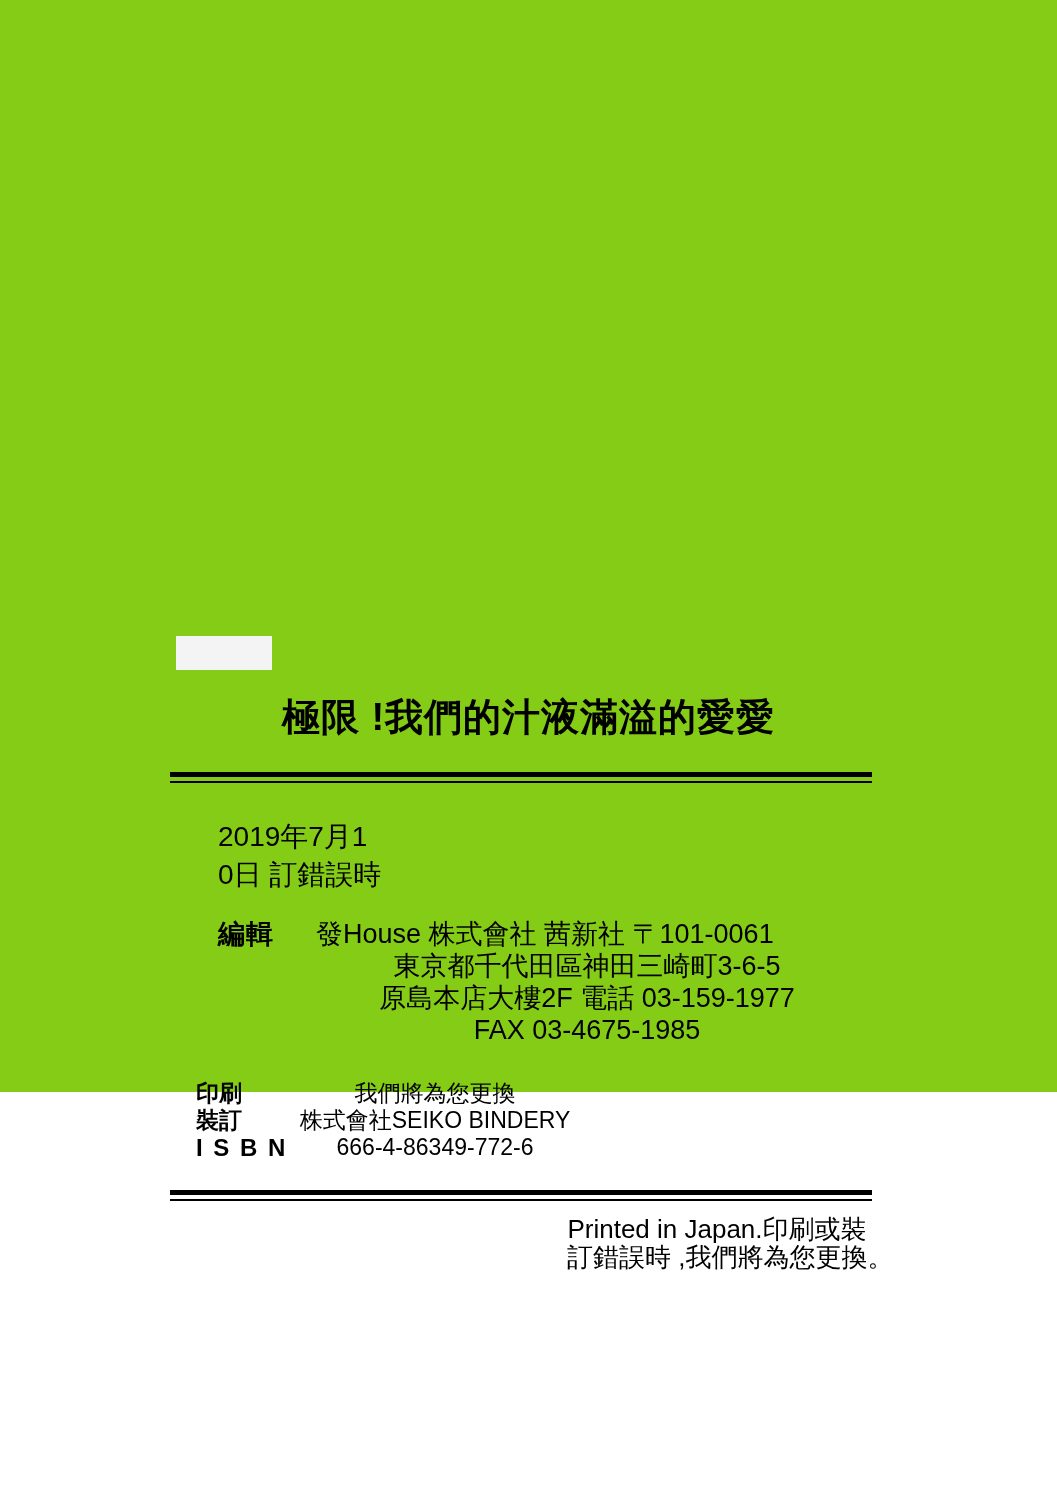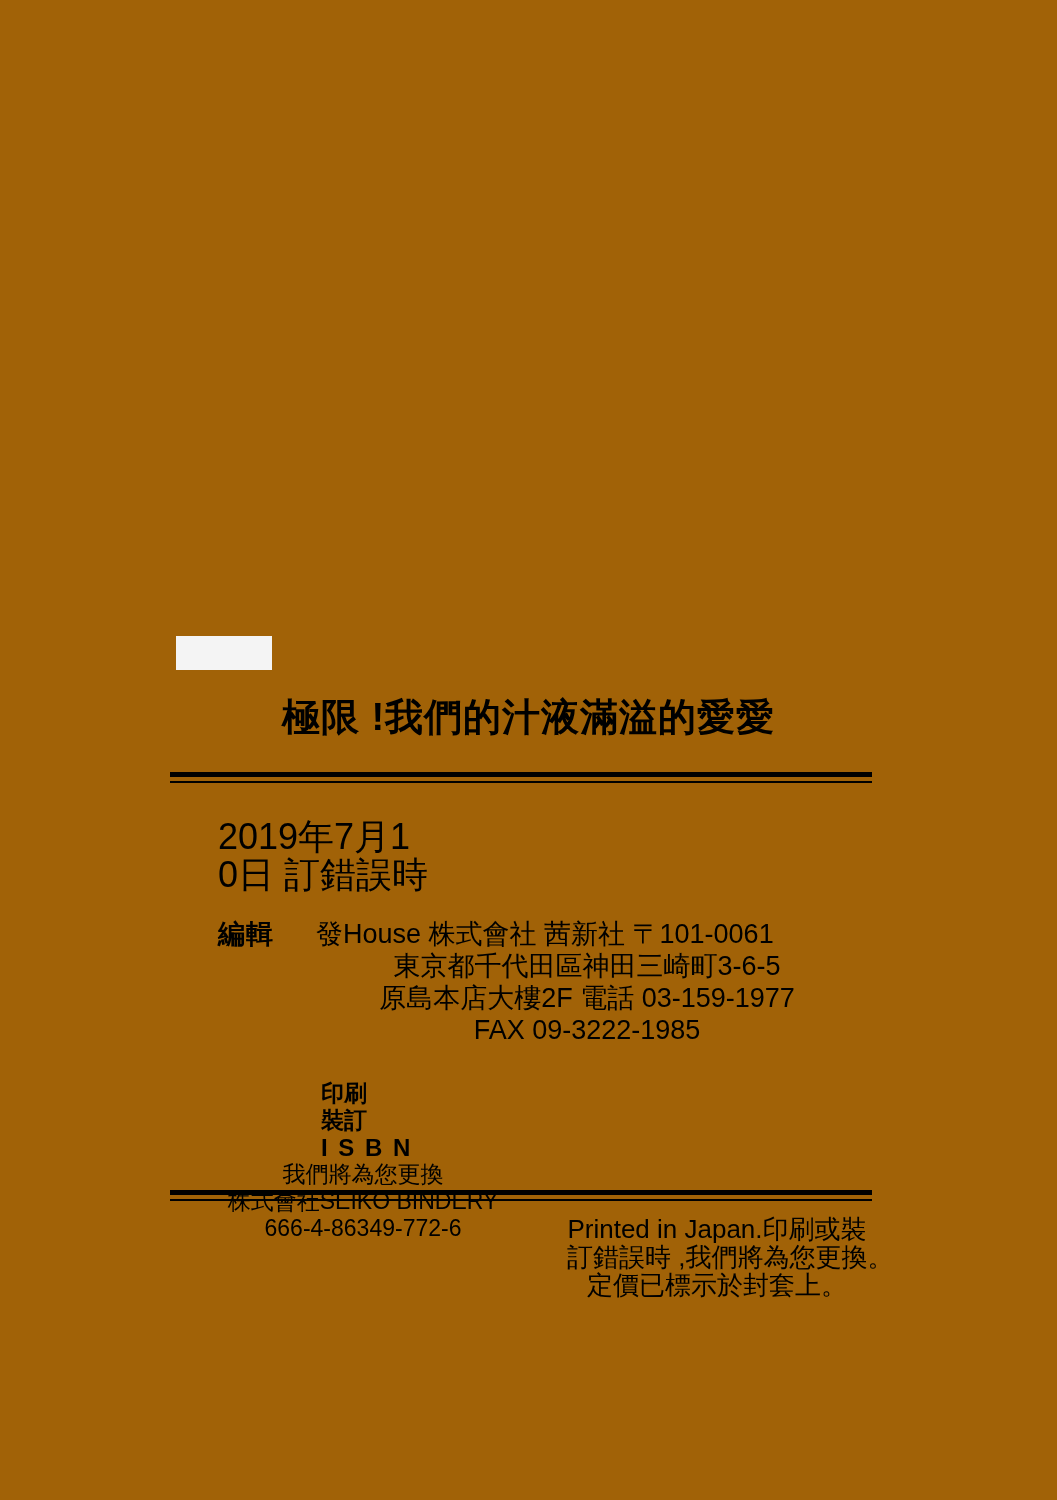--- a/index.html
+++ b/index.html
@@ -14,22 +14,22 @@
     font-family: "Liberation Sans", sans-serif;
     color: #000000;
     overflow: hidden;
   }
 
   .page {
     position: absolute;
     left: 0;
     top: 0;
     width: 1057px;
-    height: 1500px;
-    background: #a16207;
+    height: 1092px;
+    background: #84cc16;
   }
 
   
   .colophon-title {
     position: absolute;
     left: 0;
     right: 0;
     top: 692px;
     text-align: center;
     font-size: 38px;
@@ -61,21 +61,21 @@
     background: #000;
     width: 100%;
     margin-top: 4px;
   }
 
   
   .pub-date {
     position: absolute;
     left: 218px;
     top: 818px;
-    font-size: 36px;
+    font-size: 28px;
     line-height: 38px;
     white-space: nowrap;
   }
 
   
   .credits {
     position: absolute;
     left: 218px;
     top: 918px;
     width: 640px;
@@ -103,22 +103,21 @@
   .credit-block-right {
     margin-left: 98px;
   }
 
   
   .production {
     position: absolute;
     left: 196px;
     top: 1080px;
     display: flex;
-    align-items: center;
-    flex-direction: column;
+    align-items: flex-end;
   }
   .prod-labels {
     width: 72px;
     flex: 0 0 72px;
     font-size: 23px;
     line-height: 27px;
     font-weight: bold;
     text-align: left;
   }
   .prod-labels .lbl {
@@ -185,21 +184,21 @@
   </div>
 
   <div class="credits">
     <div class="credit-row">
       <span class="credit-label">編輯</span>
       <span class="credit-value">發House 株式會社 茜新社 〒101-0061</span>
     </div>
     <div class="credit-block-right">
       <div class="credit-centered">東京都千代田區神田三崎町3-6-5</div>
       <div class="credit-centered">原島本店大樓2F 電話 03-159-1977</div>
-      <div class="credit-centered">FAX 09-3222-1985</div>
+      <div class="credit-centered">FAX 03-4675-1985</div>
     </div>
   </div>
 
   <div class="production">
     <div class="prod-labels">
       <span class="lbl">印刷</span>
       <span class="lbl">裝訂</span>
       <span class="lbl isbn">I S B N</span>
     </div>
     <div class="prod-values">
@@ -210,16 +209,15 @@
   </div>
 
   <div class="rule-group-bottom">
     <div class="rule-thick"></div>
     <div class="rule-thin"></div>
   </div>
 
   <div class="footer-note">
     <div>Printed in Japan.印刷或裝</div>
     <div>訂錯誤時 ,我們將為您更換。</div>
-    <div>定價已標示於封套上。</div>
   </div>
 
 </div>
 
 </body></html>

